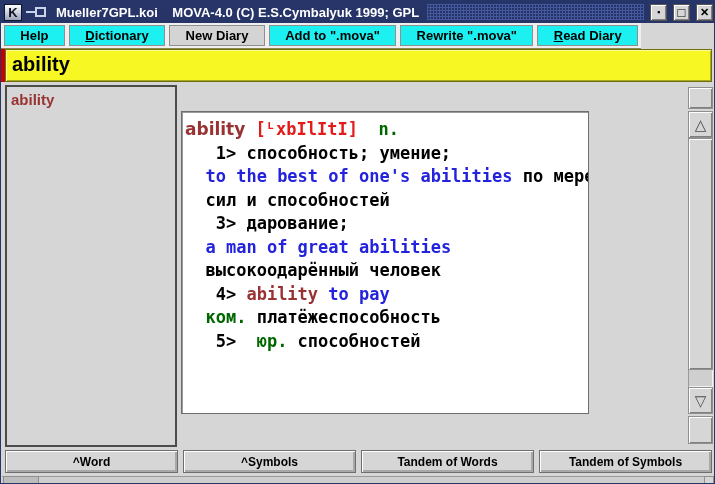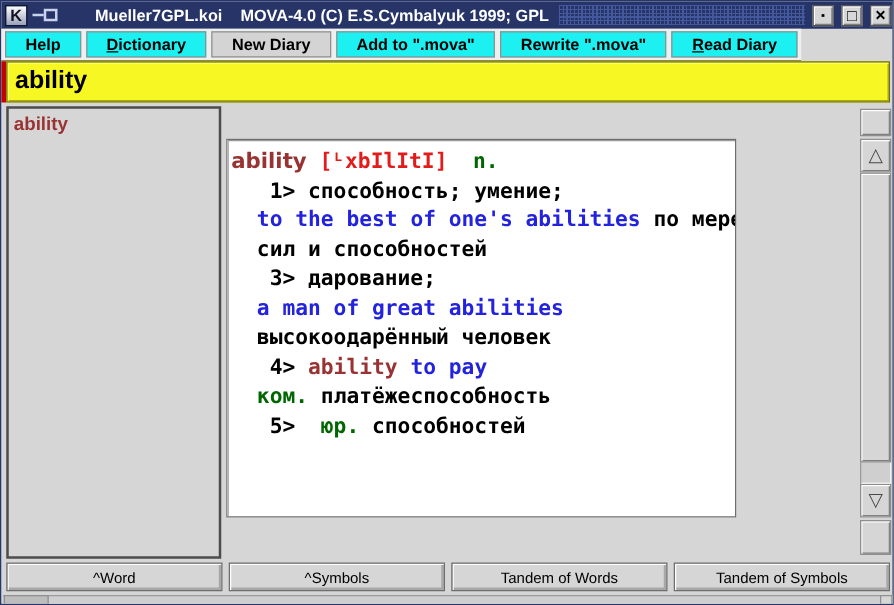--- a/index.html
+++ b/index.html
@@ -8,21 +8,21 @@
 
   
   .titlebar { position:absolute; left:0; top:0; width:715px; height:22px;
     background:var(--titlebar-bg); display:flex; align-items:center; padding:0 3px; gap:4px; }
   .k-btn { width:18px; height:17px; background:linear-gradient(#ffffff,#9aa2bb);
     border:1px solid #0e1630; color:#101020; font-weight:bold; font-size:13px;
     display:flex; align-items:center; justify-content:center; }
   .pin { position:relative; width:22px; height:12px; }
   .pin .needle { position:absolute; left:0; top:5px; width:9px; height:2px; background:#c9d3ec; }
   .pin .head { position:absolute; left:9px; top:1px; width:11px; height:10px; border:2px solid #c9d3ec; }
-  .title-text { color:#ffffff; font-weight:bold; font-size:13px; white-space:pre; padding:0 4px;margin-left:20px; }
+  .title-text { color:#ffffff; font-weight:bold; font-size:13px; white-space:pre; padding:0 4px; }
   .stipple { flex:1; height:16px;
      background-image: repeating-linear-gradient(90deg, var(--titlebar-stipple) 0 1px, transparent 1px 3px),
                        repeating-linear-gradient(0deg, var(--titlebar-stipple) 0 1px, transparent 1px 3px); }
   .tb-btn { width:17px; height:17px; background:#d6d6d6; border:1px solid #555;
     box-shadow: inset 1px 1px 0 #ffffff, inset -1px -1px 0 #7f7f7f;
     display:flex; align-items:center; justify-content:center;
     color:#000; font-weight:bold; margin-left:2px; }
   .tb-btn.min { font-size:9px; }
   .tb-btn.max { font-size:13px; }
   .tb-btn.close { font-size:11px; }
@@ -78,21 +78,21 @@
     box-shadow: inset 1px 1px 0 #9a9a9a, inset -1px -1px 0 #f2f2f2; }
   .vs-thumb { position:absolute; left:0; right:0; top:0; height:93%;
     background:var(--panel-gray); border:1px solid #8f8f8f;
     box-shadow: inset 1px 1px 0 #ffffff, inset -1px -1px 0 #7f7f7f; }
   .sq-bottom { position:absolute; left:687px; top:415px; width:25px; height:28px; }
 
   
   .nav-btn { position:absolute; top:449px; height:23px; width:173px;
     background:var(--panel-gray); border:1px solid #6e6e6e;
     box-shadow: inset 1px 1px 0 #ffffff, inset -2px -2px 0 #a8a8a8;
-    font-weight:normal; font-size:12px; color:#000;
+    font-weight:bold; font-size:12px; color:#000;
     display:flex; align-items:center; justify-content:center; }
 
   
   .hscroll { position:absolute; left:1px; top:475px; width:712px; height:8px;
     background:#cfcfcf; box-shadow: inset 0 1px 0 #9a9a9a, inset 0 -1px 0 #f5f5f5; }
   .hs-thumb { position:absolute; left:1px; top:0; width:36px; height:8px;
     background:#bdbdbd; border:1px solid #8f8f8f; }
   .hs-end { position:absolute; right:0; top:0; width:10px; height:8px;
     background:var(--panel-gray); border:1px solid #8f8f8f; }
 </style>

